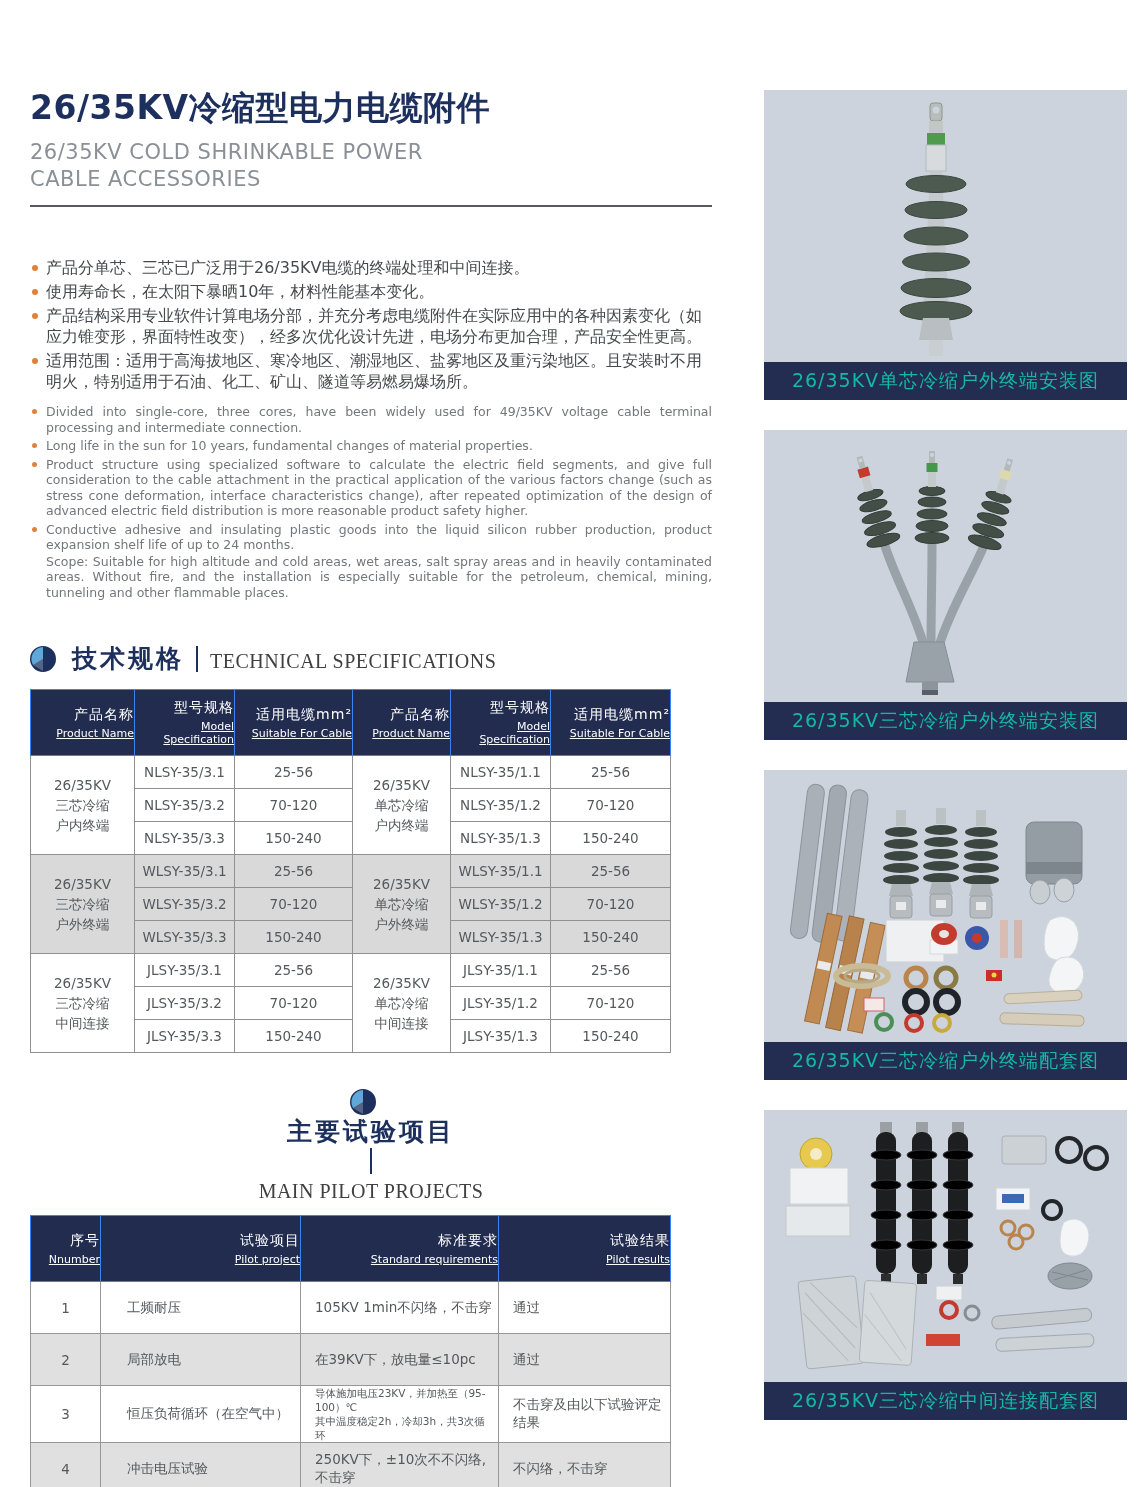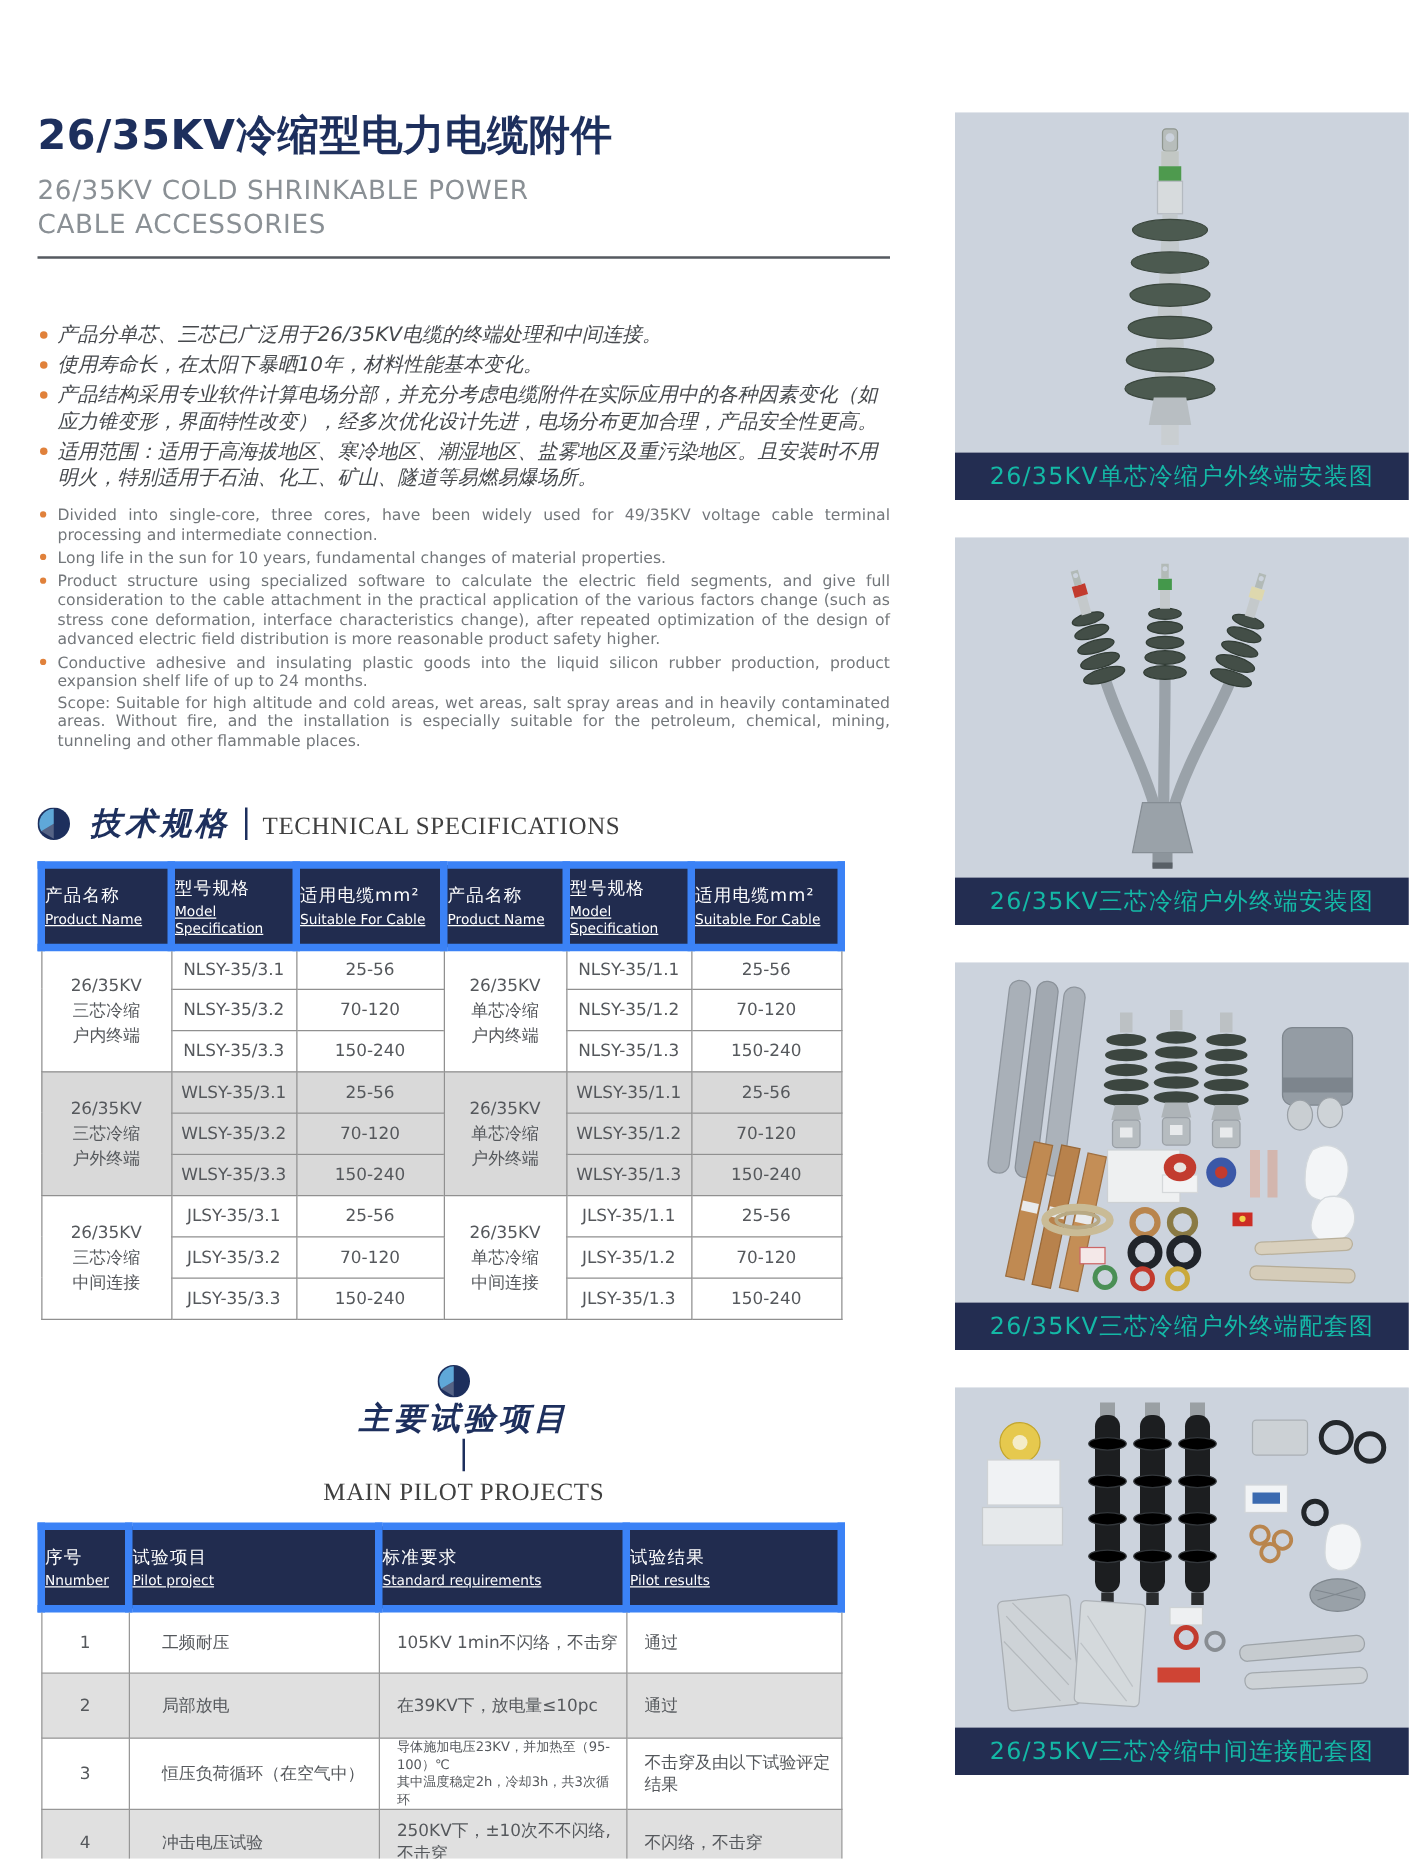--- a/index.html
+++ b/index.html
@@ -7,39 +7,39 @@
   body { font-family:"DejaVu Sans", sans-serif; }
   .page { position:relative; width:1140px; height:1487px; background:#ffffff; overflow:hidden; }
 
   .left-col { position:absolute; left:30px; top:86px; width:682px; }
   .right-col { position:absolute; left:764px; top:90px; width:363px; }
 
   .title { font-size:33px; font-weight:bold; color:#1d2f5d; letter-spacing:0.5px; }
   .subtitle { margin-top:8px; font-size:21px; color:#8a9095; line-height:27px; letter-spacing:0.5px; }
   .rule { margin-top:12px; border-top:2px solid #555a60; width:100%; }
 
-  .cn-bullets { margin-top:50px;font-style:italic; }
+  .cn-bullets { margin-top:50px; }
   .cn-bullets .li { position:relative; padding-left:16px; font-size:16px; color:#46494d; line-height:21px; margin-bottom:3px; }
   .cn-bullets .dot { position:absolute; left:2px; top:8px; width:6px; height:6px; border-radius:50%; background:#e0813b; }
 
   .en-bullets { margin-top:12px; }
   .en-bullets .li { position:relative; padding-left:16px; font-size:12.5px; color:#73777b; line-height:15.5px; text-align:justify; margin-bottom:3px; }
   .en-bullets .dot { position:absolute; left:2px; top:5px; width:5px; height:5px; border-radius:50%; background:#e0813b; }
   .scope { margin-top:1px; }
 
   .sec-head { display:flex; align-items:center; margin-top:42px; }
   .sec-head.second { margin-top:36px;flex-direction:column; }
   .sec-icon { width:26px; height:26px; margin-right:16px; flex:0 0 auto; }
-  .sec-cn { font-size:25px; font-weight:bold; color:#1d2f5d; letter-spacing:3px;font-style:italic; }
+  .sec-cn { font-size:25px; font-weight:bold; color:#1d2f5d; letter-spacing:3px; }
   .sec-sep { width:2px; height:26px; background:#1d2f5d; margin:0 12px 0 12px; }
   .sec-en { font-size:20px; color:#404040; letter-spacing:0.5px; padding-top:6px;font-family:Liberation Serif, serif; }
 
   table { border-collapse:collapse; table-layout:fixed; }
   .spec-table { margin-top:14px; width:640px; }
-  .spec-table th, .pilot-table th { background:#212c4f; color:#ffffff; font-weight:normal; border:6px solid #3b82f6; height:66px; vertical-align:middle; text-align:left; }
+  .spec-table th, .pilot-table th { background:#212c4f; color:#ffffff; font-weight:normal; border:1px solid #3b82f6; height:66px; vertical-align:middle; text-align:right; }
   .h-cn { font-size:14px; letter-spacing:1px; }
   .h-en { font-size:11px; margin-top:3px;text-decoration:underline; }
   .spec-table td { border:1px solid #909090; text-align:center; font-size:13.5px; color:#55585c; height:33px; background:#ffffff; }
   .prod-cell div { line-height:20px; }
   .g-shaded td { background:#d9d9d9; }
 
   .pilot-table { margin-top:12px; width:640px; }
   .pilot-table td { border:1px solid #979797; font-size:13.5px; color:#55585c; height:52px; background:#ffffff; vertical-align:middle; }
   .c-num { text-align:center; }
   .c-project { padding-left:26px; }

